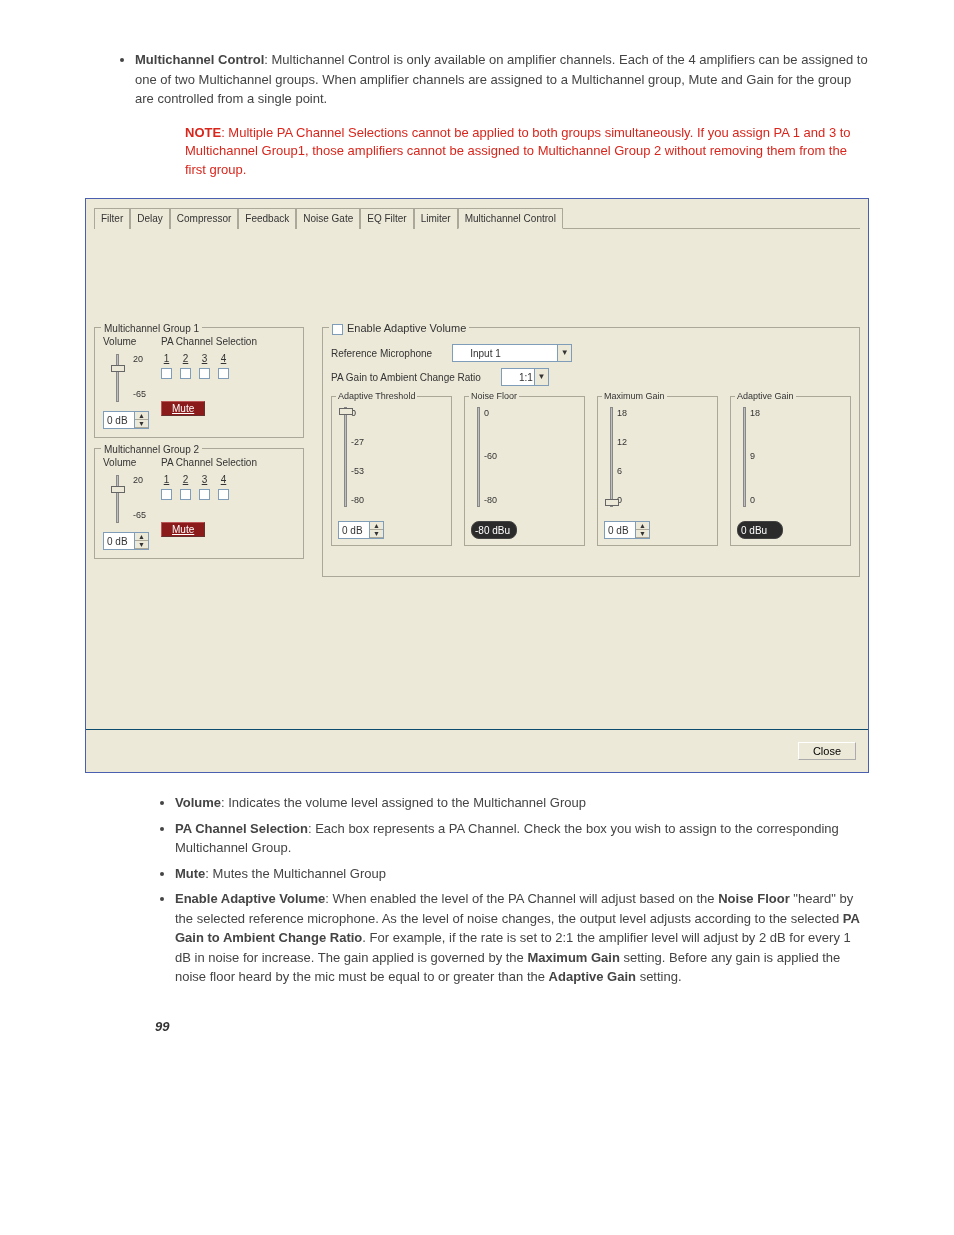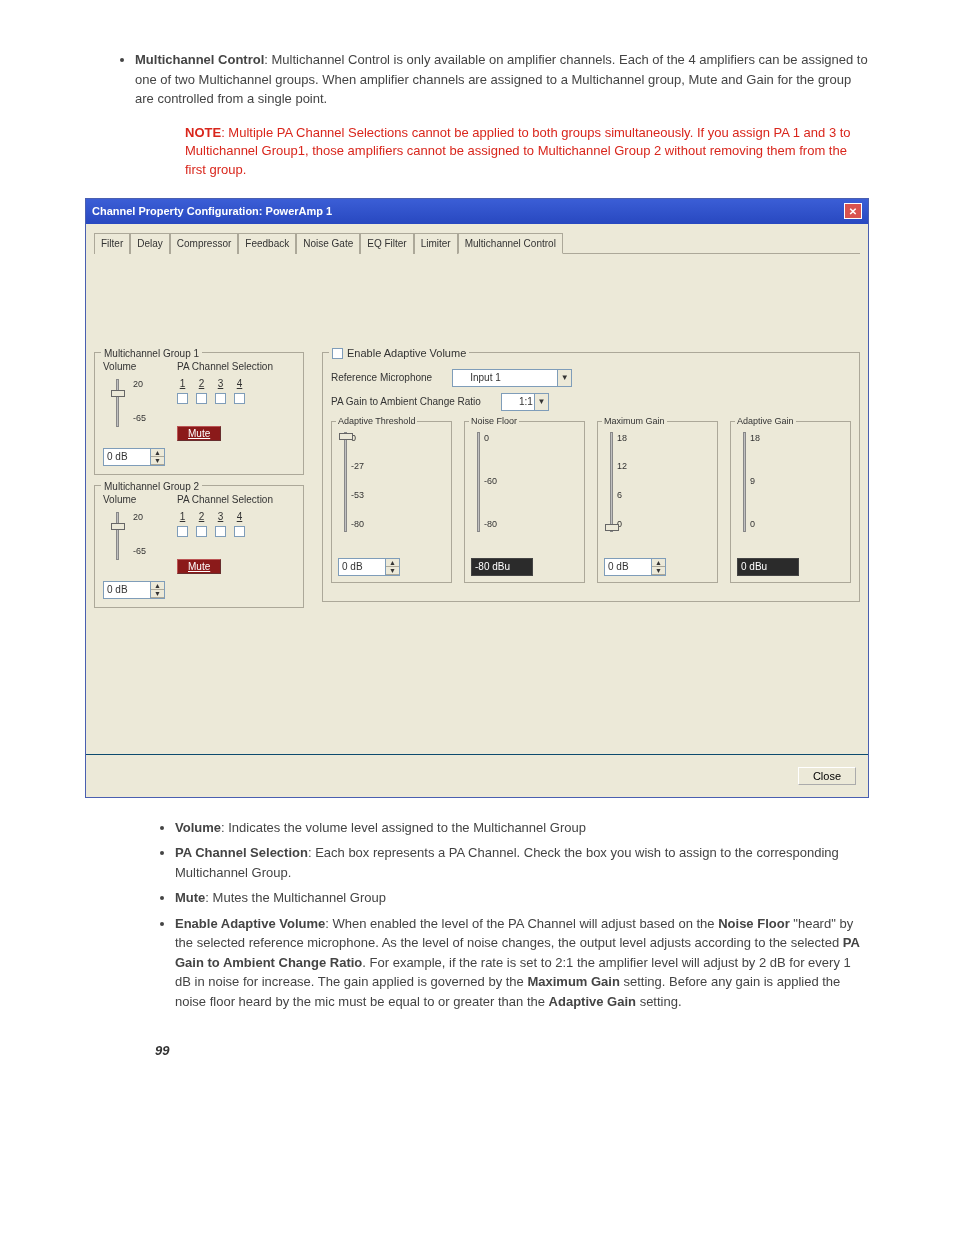--- a/index.html
+++ b/index.html
@@ -24,25 +24,25 @@
 .right-col { flex: 1; }
 
 .mc-group .inner { display: flex; gap: 12px; }
 .vol-block { font-size: 10px; }
 .vol-block .lbl { margin-bottom: 2px; }
 .vslider { width: 28px; height: 56px; border: none; position: relative; display: flex; }
 .vslider .track { width: 3px; background: #c0c0c0; border: 1px solid #888; height: 48px; margin: 3px auto; position: relative; }
 .vslider .thumb { position: absolute; width: 14px; height: 7px; background: #ece9d8; border: 1px solid #666; left: -6px; }
 .vsl-wrap { display:flex; }
 .tick-lbl { font-size: 9px; display:flex; flex-direction:column; justify-content:space-between; height:52px; margin-left:2px; padding:2px 0;gap:20px; }
-.spin { display: inline-flex; border: 1px solid #7f9db9; background: #fff; height: 18px; width: 62px; align-items: center; margin-top: 16px; }
+.spin { display: inline-flex; border: 1px solid #7f9db9; background: #fff; height: 18px; width: 46px; align-items: center; margin-top: 4px; }
 .spin span { flex: 1; padding: 0 3px; font-size: 10px; }
 .spin .arrows { width: 14px; display: flex; flex-direction: column; border-left: 1px solid #7f9db9; }
 .spin .arrows div { height: 8px; font-size: 7px; line-height: 7px; text-align: center; background: #ece9d8; border-bottom:1px solid #aca899; }
-.spin.dark { background: #2b2b2b; color: #fff; border-color: #444; }
+.spin.dark { background: #2b2b2b; color: #fff; border-color: #444; border-radius: 8px; }
 
 .pa-sel { font-size: 10px; }
 .pa-sel .lbl { margin-bottom: 2px; }
 .pa-row { display: flex; gap: 8px; }
 .pa-ch { text-align: center; font-size: 10px; }
 .pa-ch .n { text-decoration: underline; }
 .cbx { width: 11px; height: 11px; border: 1px solid #7f9db9; background: #fff; display: inline-block; margin-top: 2px; }
 .mute-btn { background: #8b1a1a; color: #fff; border: 1px outset #b55; font-size: 10px; padding: 1px 10px; margin-top: 18px; cursor: pointer; text-decoration: underline; }
 
 .eav-head { display: flex; align-items: center; gap: 4px; position:absolute; top:-8px; left:6px; background:#ece9d8; padding:0 3px; }
@@ -73,24 +73,20 @@
   <li>
     <span class="bold">Multichannel Control</span><span>: Multichannel Control is only available on amplifier channels. Each of the 4 amplifiers can be assigned to one of two Multichannel groups. When amplifier channels are assigned to a Multichannel group, Mute and Gain for the group are controlled from a single point.</span>
   </li>
 </ul>
 
 <p class="note">
   <span class="note-label">NOTE</span><span>: Multiple PA Channel Selections cannot be applied to both groups simultaneously. If you assign PA 1 and 3 to Multichannel Group1, those amplifiers cannot be assigned to Multichannel Group 2 without removing them from the first group.</span>
 </p>
 
 <div class="dialog">
-  <div class="dialog-title">
-    <span>Channel Property Configuration: PowerAmp 1</span>
-    <span class="close-x">✕</span>
-  </div>
 
   <div class="tabs">
     <div class="tab">Filter</div>
     <div class="tab">Delay</div>
     <div class="tab">Compressor</div>
     <div class="tab">Feedback</div>
     <div class="tab">Noise Gate</div>
     <div class="tab">EQ Filter</div>
     <div class="tab">Limiter</div>
     <div class="tab active">Multichannel Control</div>

